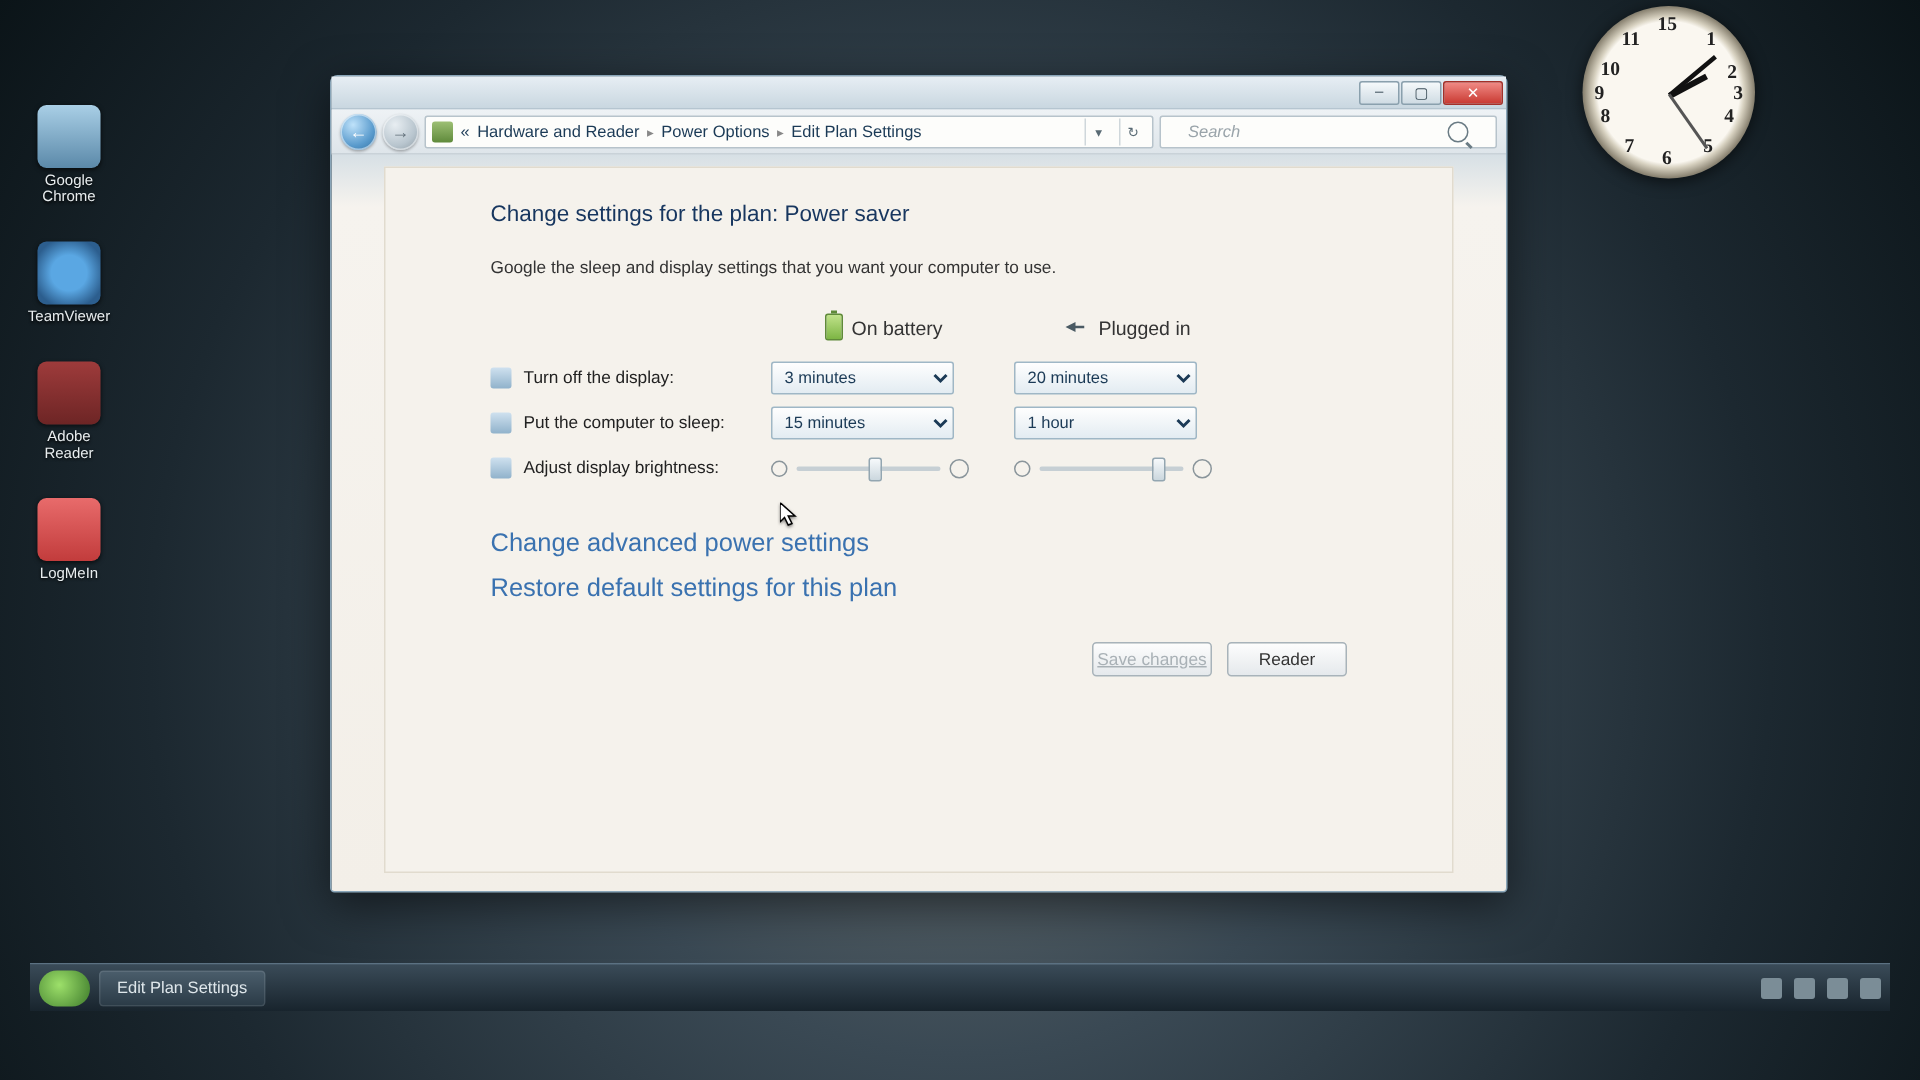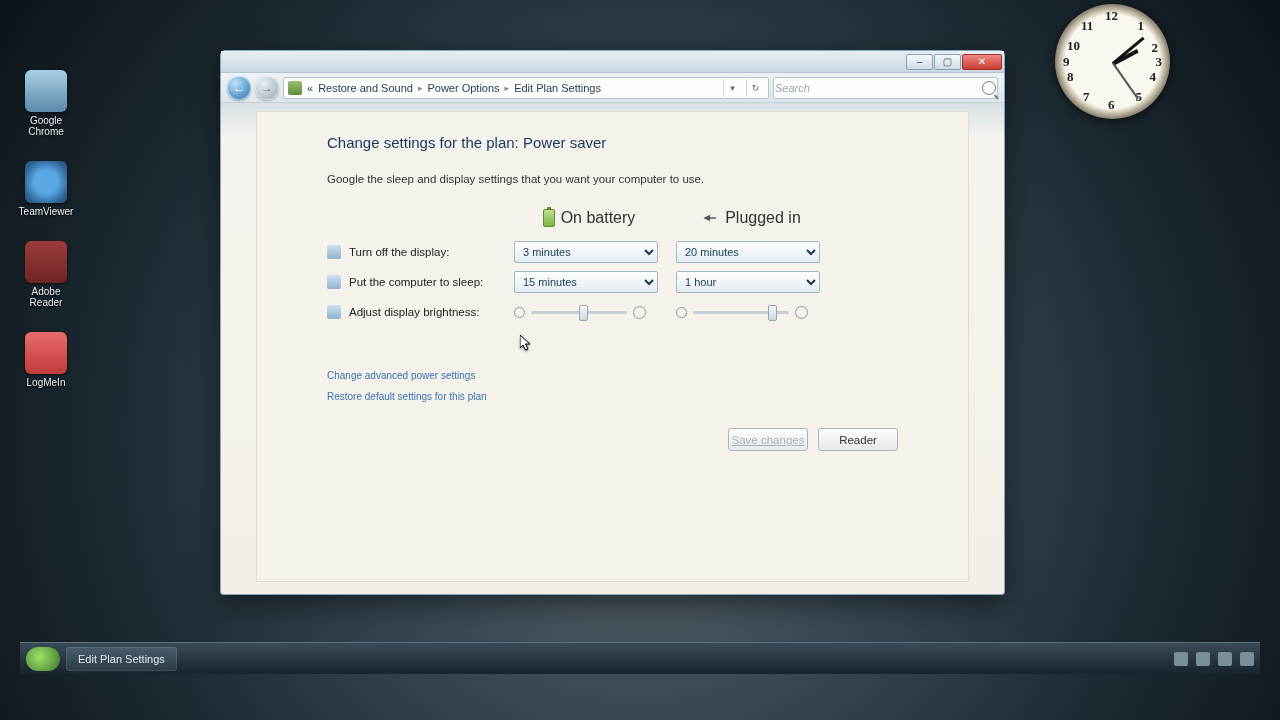--- a/index.html
+++ b/index.html
@@ -50,61 +50,61 @@
   .titlebar{height:22px;background:linear-gradient(#e7eef4,#c9d7e0);border-bottom:1px solid #b5c5d0;display:flex;justify-content:flex-end;align-items:center;padding-right:2px;gap:1px;}
   .wc{width:27px;height:16px;border:1px solid #8aa0ad;border-radius:2px;background:linear-gradient(#f5f9fb,#cfdbe3);display:flex;align-items:center;justify-content:center;font-size:10px;color:#40525d;}
   .wc.close{background:linear-gradient(#f08a85,#c93a32);color:#fff;border-color:#a33029;width:40px;}
   .navrow{height:30px;display:flex;align-items:center;padding:0 6px;background:linear-gradient(#eef2f5,#dee5ea);border-bottom:1px solid #c9d2d8;gap:4px;}
   .navbtn{width:24px;height:24px;border-radius:50%;background:radial-gradient(circle at 35% 30%,#bfe2fa,#5a9bcd 60%,#2f6d9e);box-shadow:inset 0 0 0 1px rgba(255,255,255,.5),0 1px 2px rgba(0,0,0,.3);display:flex;align-items:center;justify-content:center;color:#fff;font-size:12px;}
   .navbtn.fwd{background:radial-gradient(circle at 35% 30%,#e8eef2,#b8c5ce 60%,#8a98a1);color:#62707a;}
   .addr{flex:1;height:22px;border:1px solid #b7c3cb;background:#fdfdfb;border-radius:2px;display:flex;align-items:center;padding:0 4px;gap:5px;font-size:11px;color:#1b3a56;}
   .addr .sep{color:#888;font-size:9px;}
   .addr .ico{width:14px;height:14px;background:linear-gradient(#9dbf74,#5f8a3b);border-radius:2px;}
   .addr .dd, .addr .ref{width:18px;height:18px;display:flex;align-items:center;justify-content:center;border-left:1px solid #cfd7db;color:#596a74;font-size:9px;}
-  .search{width:225px;height:22px;border:1px solid #b7c3cb;background:#fdfdfb;border-radius:2px;display:flex;align-items:center;padding:0 1px;color:#9aa4aa;font-style:italic;font-size:11px;}
+  .search{width:225px;height:22px;border:1px solid #b7c3cb;background:#fdfdfb;border-radius:2px;display:flex;align-items:center;padding:0 18px;color:#9aa4aa;font-style:italic;font-size:11px;}
   .search .mag{margin-left:auto;width:14px;height:14px;border:1.5px solid #6a7b84;border-radius:50%;position:relative;}
   .search .mag:after{content:"";position:absolute;right:-4px;bottom:-4px;width:5px;height:1.5px;background:#6a7b84;transform:rotate(45deg);}
   .content{position:absolute;left:35px;right:35px;top:60px;bottom:12px;background:#f5f2ec;border:1px solid #e1dbce;padding:22px 70px 20px 70px;}
   h1{font-size:15px;font-weight:400;color:#17365f;margin-bottom:22px;}
   .sub{font-size:11.5px;color:#333;margin-bottom:18px;}
   .cols{display:grid;grid-template-columns:175px 150px 150px;column-gap:12px;align-items:center;}
-  .hdr{display:flex;align-items:center;justify-content:center;gap:6px;padding:6px 0 10px;font-size:16px;color:#333;}
+  .hdr{display:flex;align-items:center;justify-content:center;gap:6px;padding:6px 0 10px;font-size:13px;color:#333;}
   .hdr .bat{width:12px;height:18px;background:linear-gradient(#c0e28a,#7db544);border:1px solid #5f8a39;border-radius:2px;position:relative;}
   .hdr .bat:before{content:"";position:absolute;top:-3px;left:3px;width:4px;height:2px;background:#5f8a39;}
   .hdr .plug{width:18px;height:10px;}
   .rowlbl{display:flex;align-items:center;gap:8px;font-size:11.5px;padding:8px 0;}
   .rowlbl .ri{width:14px;height:14px;background:linear-gradient(#cfe1ef,#90b2cb);border-radius:2px;}
   select.combo{
-    width:144px;height:22px;border:1px solid #9fb7c6;border-radius:2px;
+    width:122px;height:22px;border:1px solid #9fb7c6;border-radius:2px;
     background:linear-gradient(#fefefe,#e3ecf2);font-size:11px;padding:0 4px;color:#1b3a56;
   }
   .slider{display:flex;align-items:center;gap:6px;}
   .slider .sun{width:11px;height:11px;border:1.5px solid #8a959b;border-radius:50%;}
   .track{position:relative;width:96px;height:3px;background:#c6cfd4;border-radius:2px;}
   .thumb{position:absolute;top:-6px;width:9px;height:16px;background:linear-gradient(#f6f9fb,#cbd7de);border:1px solid #93a6b1;border-radius:2px;}
-  .links{margin-top:43px;font-size:10px;}
+  .links{margin-top:25px;font-size:17px;}
   .links a{display:block;color:#3a72b0;text-decoration:none;margin-bottom:10px;}
   .btns{display:flex;gap:10px;justify-content:flex-end;margin-top:26px;}
   button.std{min-width:80px;height:23px;border:1px solid #a8b3ba;border-radius:3px;background:linear-gradient(#fdfdfd,#e5e9ec);font-size:11.5px;color:#333;}
   button.std[disabled]{color:#a9b1b6;text-decoration:underline;}
   .cursor{position:absolute;left:520px;top:335px;width:12px;height:18px;pointer-events:none;}
   .cursor svg{filter:drop-shadow(0 1px 1px rgba(0,0,0,.5));}
 </style>
 </head>
 <body>
 
 <div class="desktop-icons">
   <div class="di"><div class="ico"></div><span>Google Chrome</span></div>
   <div class="di team"><div class="ico"></div><span>TeamViewer</span></div>
   <div class="di adobe"><div class="ico"></div><span>Adobe Reader</span></div>
   <div class="di red"><div class="ico"></div><span>LogMeIn</span></div>
 </div>
 
 <div class="clock">
-  <span class="n" style="top:4px;left:50px;">12</span>
+  <span class="n" style="top:4px;left:50px;">15</span>
   <span class="n" style="top:14px;right:26px;">1</span>
   <span class="n" style="top:36px;right:12px;">2</span>
   <span class="n" style="top:50px;right:8px;">3</span>
   <span class="n" style="bottom:34px;right:14px;">4</span>
   <span class="n" style="bottom:14px;right:28px;">5</span>
   <span class="n" style="bottom:6px;left:53px;">6</span>
   <span class="n" style="bottom:14px;left:28px;">7</span>
   <span class="n" style="bottom:34px;left:12px;">8</span>
   <span class="n" style="top:50px;left:8px;">9</span>
   <span class="n" style="top:34px;left:12px;">10</span>
@@ -130,21 +130,21 @@
     <div class="wc">–</div>
     <div class="wc">▢</div>
     <div class="wc close">✕</div>
   </div>
   <div class="navrow">
     <div class="navbtn">←</div>
     <div class="navbtn fwd">→</div>
     <div class="addr">
       <div class="ico"></div>
       <span>«</span>
-      <span>Restore and Sound</span>
+      <span>Hardware and Reader</span>
       <span class="sep">▸</span>
       <span>Power Options</span>
       <span class="sep">▸</span>
       <span>Edit Plan Settings</span>
       <div style="flex:1"></div>
       <div class="dd">▾</div>
       <div class="ref">↻</div>
     </div>
     <div class="search">
       <span>Search</span>

